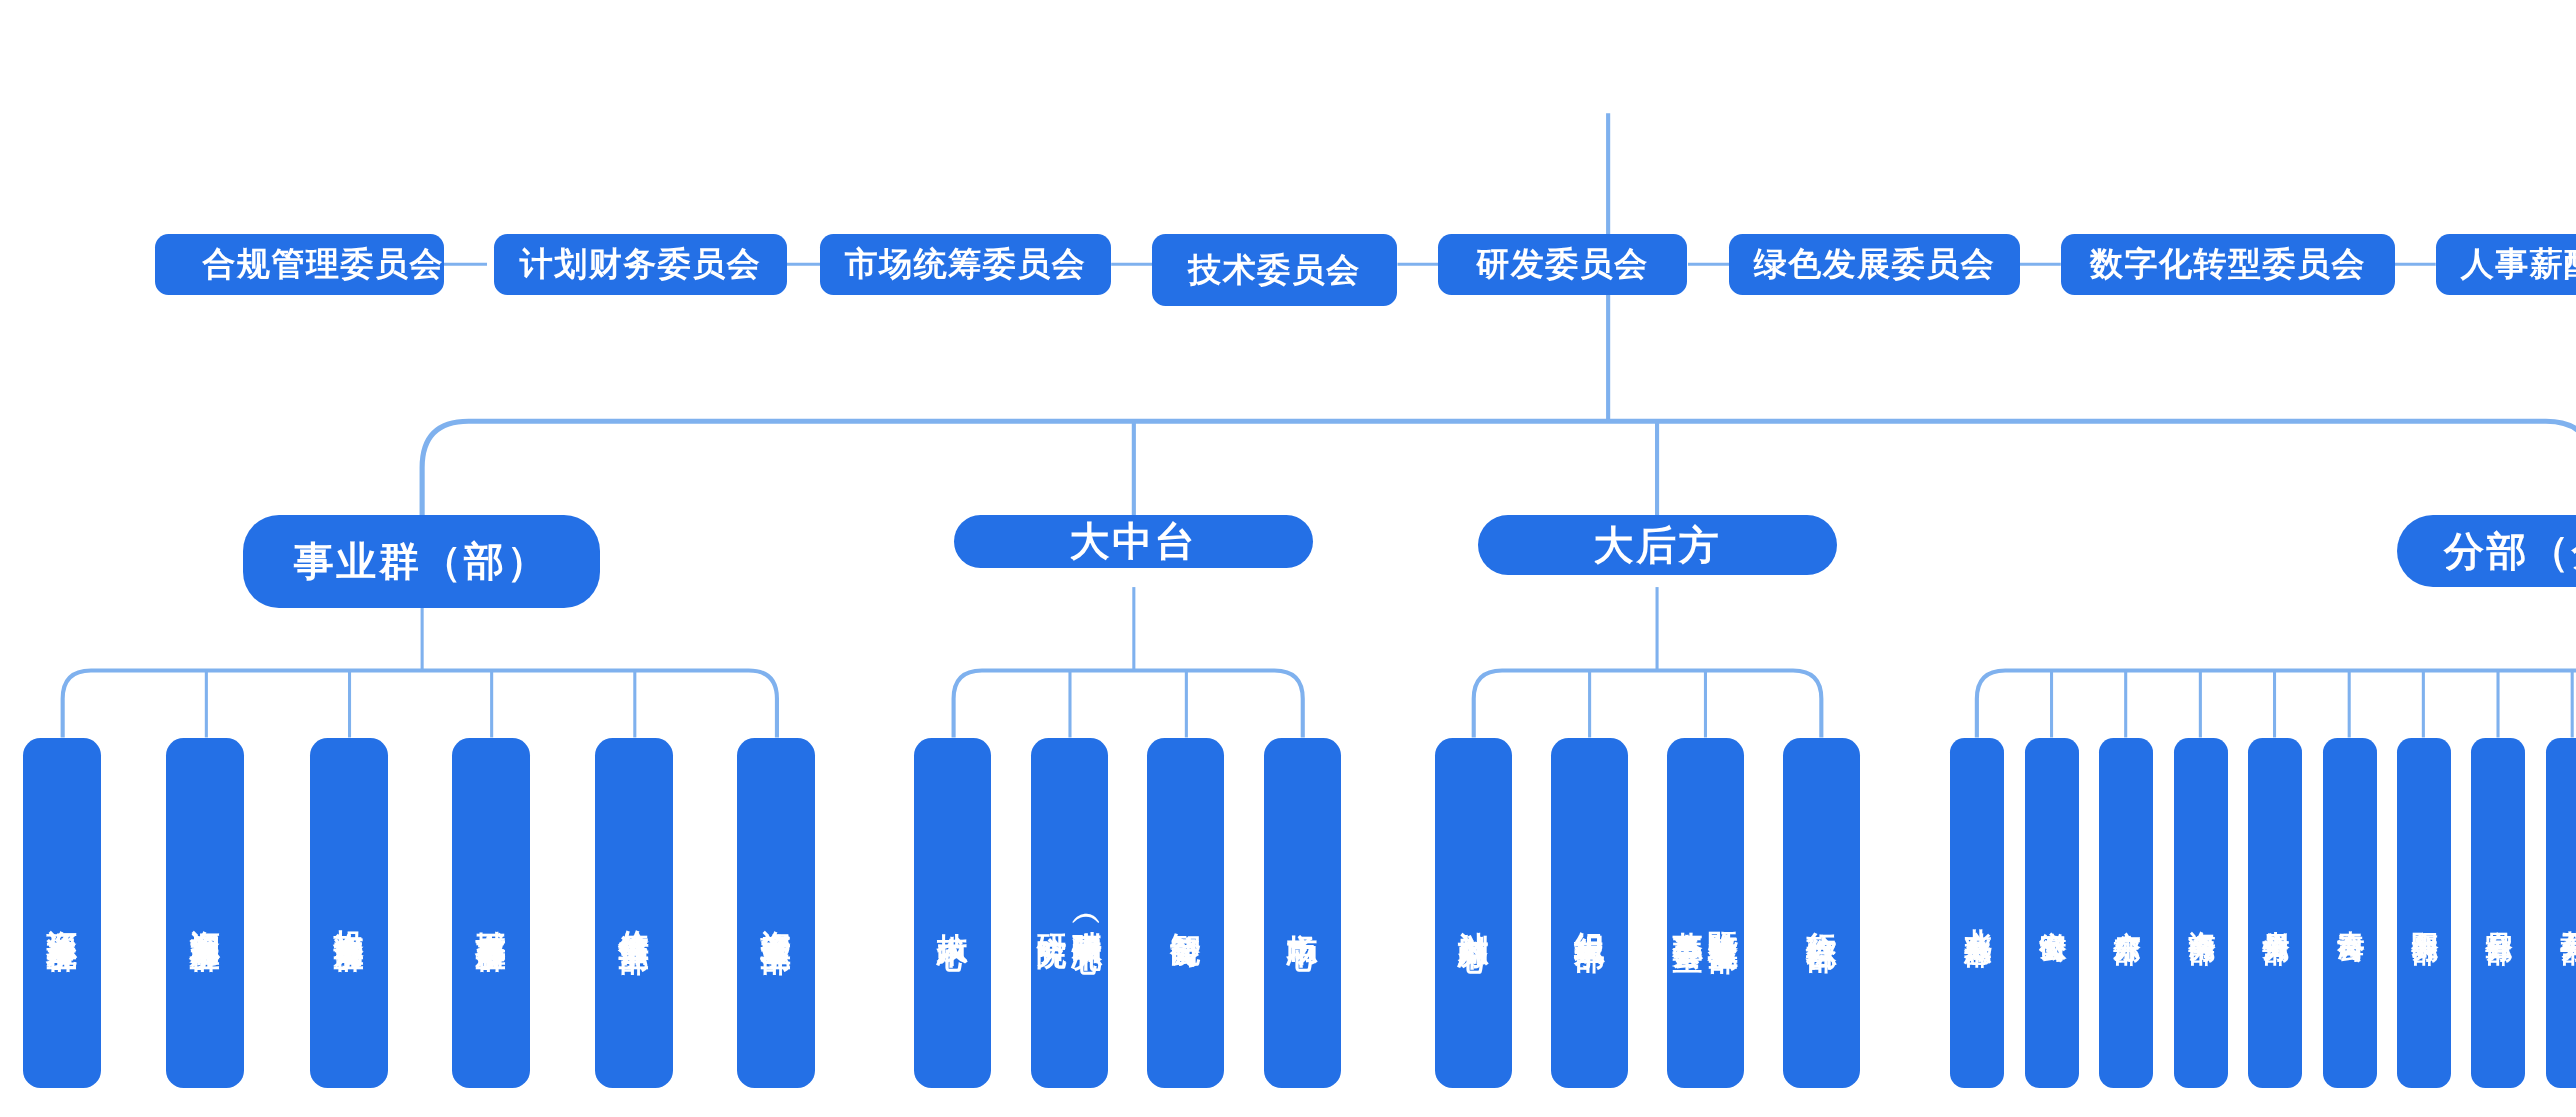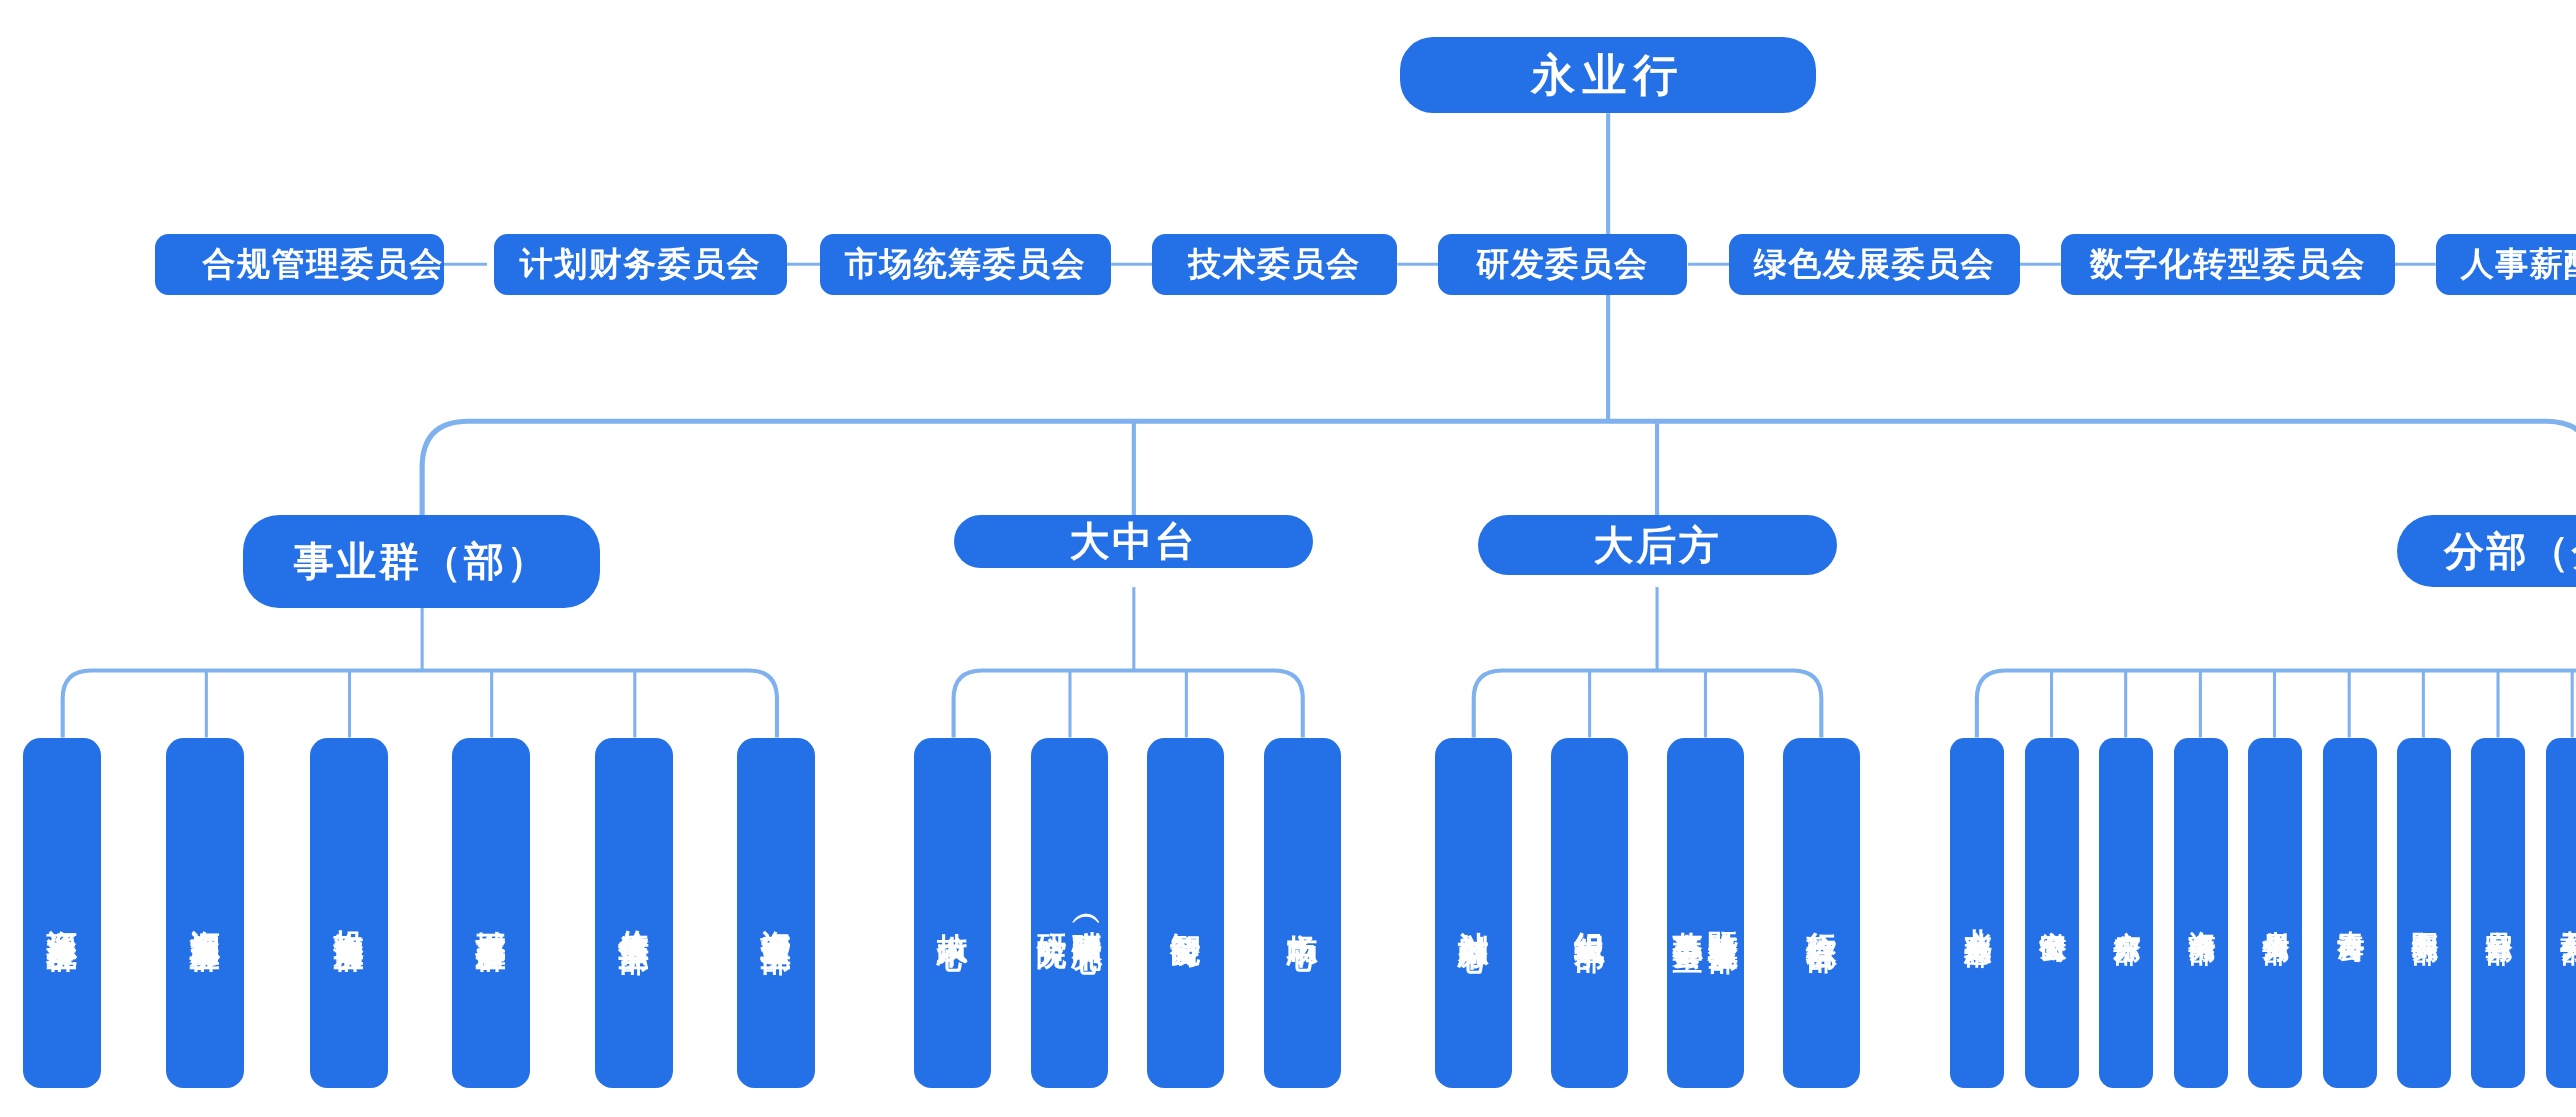--- a/index.html
+++ b/index.html
@@ -75,35 +75,32 @@
       <path d="M4993 1302 V1432" stroke="#7fb1ee" stroke-width="6" fill="none"></path>
       <path d="M5138 1302 V1432" stroke="#7fb1ee" stroke-width="6" fill="none"></path>
       <path d="M5282 1302 V1432" stroke="#7fb1ee" stroke-width="6" fill="none"></path>
       <path d="M5427 1302 V1432" stroke="#7fb1ee" stroke-width="6" fill="none"></path>
       <path d="M5571 1302 V1432" stroke="#7fb1ee" stroke-width="6" fill="none"></path>
       <path d="M5716 1302 V1432" stroke="#7fb1ee" stroke-width="6" fill="none"></path>
       <path d="M5860 1302 V1432" stroke="#7fb1ee" stroke-width="6" fill="none"></path>
       <path d="M6005 1302 V1432" stroke="#7fb1ee" stroke-width="6" fill="none"></path>
     </svg>
 
-  <div class="node root-node" style="left:1400px;top:37px;width:416px;height:76px;">
-    <span>永业行</span>
-  </div>
 
   <div id="committee-row">
       <div class="node committee-node" style="left: 155px; top: 234px; width: 289px; height: 61px; justify-content: flex-end;">
         <span>合规管理委员会</span>
       </div>
       <div class="node committee-node" style="left: 486px; top: 234px; width: 293px; height: 61px; margin-left: 8px;">
         <span>计划财务委员会</span>
       </div>
       <div class="node committee-node" style="left: 820px; top: 234px; width: 291px; height: 61px;">
         <span>市场统筹委员会</span>
       </div>
-      <div class="node committee-node" style="left: 1152px; top: 234px; width: 245px; height: 61px;">
+      <div class="node committee-node" style="left: 1152px; top: 234px; width: 245px; height: 72px;">
         <span>技术委员会</span>
       </div>
       <div class="node committee-node" style="left: 1438px; top: 234px; width: 249px; height: 61px;">
         <span>研发委员会</span>
       </div>
       <div class="node committee-node" style="left: 1729px; top: 234px; width: 291px; height: 61px;">
         <span>绿色发展委员会</span>
       </div>
       <div class="node committee-node" style="left: 2061px; top: 234px; width: 334px; height: 61px;">
         <span>数字化转型委员会</span>

